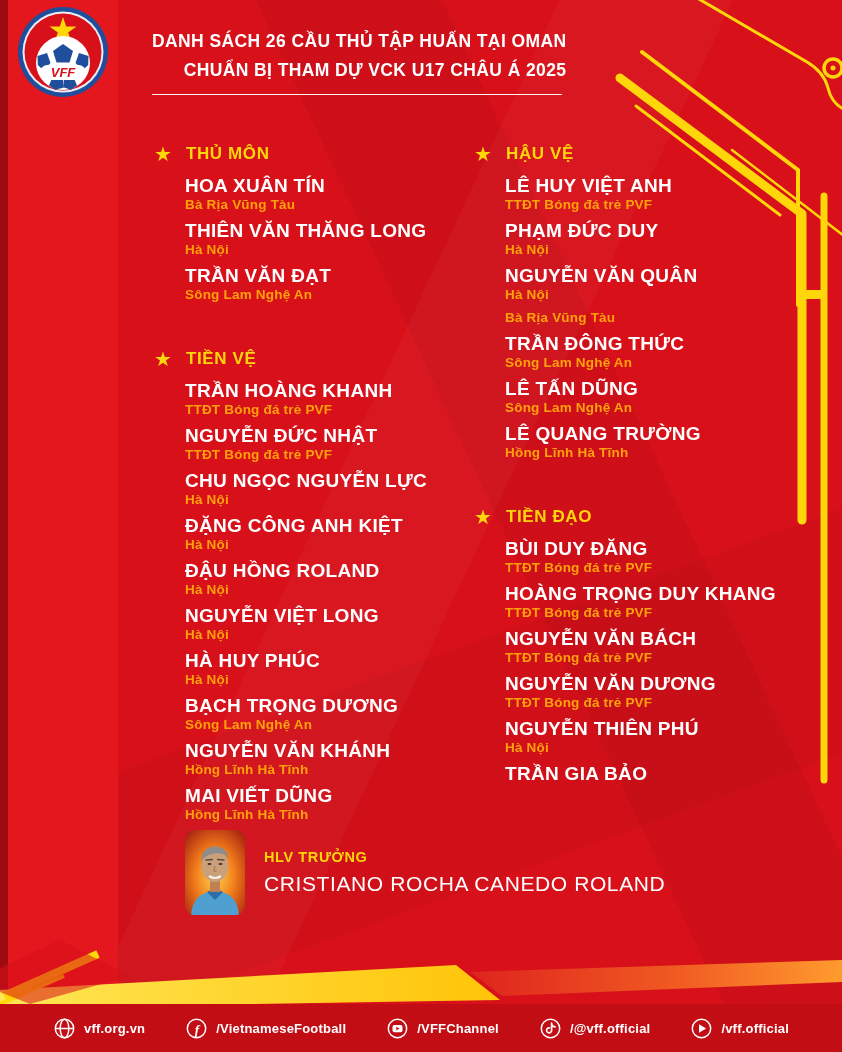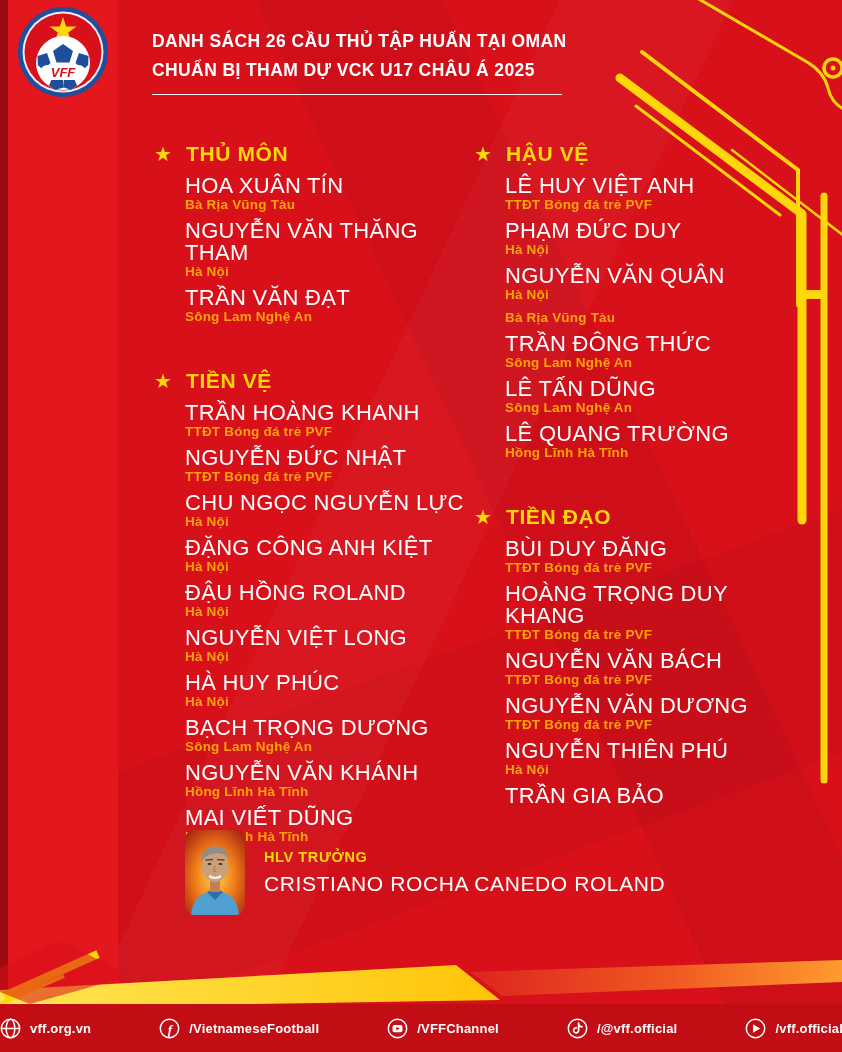--- a/index.html
+++ b/index.html
@@ -28,49 +28,49 @@
     transform-origin:0 0;transform:rotate(-90deg);
     display:flex;align-items:center;justify-content:center;
   }
   .side-text span{
     font-size:61px;font-weight:bold;color:#ffd60a;white-space:nowrap;
     transform:scaleX(0.82);letter-spacing:0px;
   }
   
   .vff-logo{position:absolute;left:17px;top:6px;width:92px;height:92px;z-index:3;}
   
-  .header{position:absolute;left:152px;top:27px;z-index:2;color:#fff;}
+  .header{position:absolute;left:152px;top:27px;z-index:2;color:#fff;text-align:right;}
   .header .line{font-size:17.5px;font-weight:bold;letter-spacing:0.4px;line-height:29px;}
   .header .rule{width:410px;border-top:1.6px solid rgba(255,255,255,0.95);margin-top:9px;}
   
   .deco-topright{position:absolute;right:0;top:0;z-index:1;}
   .deco-banner-bottom{position:absolute;left:0;top:938px;z-index:3;}
   .swoosh{position:absolute;left:0;top:950px;z-index:2;}
   
   .columns{position:absolute;left:152px;top:142px;width:660px;display:flex;z-index:2;}
   .col-left{width:320px;flex:none;}
   .col-right{flex:1;}
   .section + .section{margin-top:44px;}
   .section-header{display:flex;align-items:center;padding-left:2px;margin-bottom:9px;}
   .star{color:#ffd60a;font-size:20px;width:32px;flex:none;line-height:24px;}
-  .section-title{color:#ffd60a;font-size:21px;font-weight:bold;letter-spacing:0.6px;line-height:24px;text-align:center;}
+  .section-title{color:#ffd60a;font-size:17px;font-weight:bold;letter-spacing:0.6px;line-height:24px;text-align:center;}
   .players{list-style:none;margin:0;padding:0 0 0 33px;}
   .player{margin-bottom:7px;}
-  .player-name{color:#fff;font-size:22px;font-weight:normal;letter-spacing:0.3px;line-height:22px;}
+  .player-name{color:#fff;font-size:19px;font-weight:bold;letter-spacing:0.3px;line-height:22px;}
   .player-club{color:#ffa10a;font-size:13.5px;font-weight:bold;letter-spacing:0.2px;line-height:16px;}
   
   .coach{position:absolute;left:185px;top:830px;display:flex;align-items:center;z-index:2;}
   .coach-photo{width:60px;height:85px;border-radius:9px;overflow:hidden;flex:none;}
   .coach-meta{margin-left:19px;}
   .coach-role{color:#ffd60a;font-size:14.5px;font-weight:bold;letter-spacing:0.6px;margin-bottom:7px;}
   .coach-name{color:#fff;font-size:21px;font-weight:normal;letter-spacing:0.6px;}
   
   .footer{
     position:absolute;left:0;top:1004px;width:842px;height:48px;z-index:4;
-    background:#c30d15;display:flex;align-items:center;justify-content:center;gap:67px;
+    background:#c30d15;display:flex;align-items:center;justify-content:center;gap:40px;
   }
   .footer-item{display:flex;align-items:center;gap:8px;cursor:pointer;}
   .footer-label{color:#fff;font-size:13px;font-weight:bold;letter-spacing:0.2px;}
   .icon-wrap{width:23px;height:23px;flex:none;display:block;}
 </style>
 </head>
 <body>
 
 <div class="poster">
 
@@ -141,21 +141,21 @@
           <span class="section-title">THỦ MÔN</span>
         </div>
         <ul class="players">
 
             <li class="player">
               <div class="player-name">HOA XUÂN TÍN</div>
               <div class="player-club">Bà Rịa Vũng Tàu</div>
             </li>
 
             <li class="player">
-              <div class="player-name">NGUYỄN VĂN THĂNG THAM</div>
+              <div class="player-name">THIÊN VĂN THĂNG LONG</div>
               <div class="player-club">Hà Nội</div>
             </li>
 
             <li class="player">
               <div class="player-name">TRẦN VĂN ĐẠT</div>
               <div class="player-club">Sông Lam Nghệ An</div>
             </li>
           </ul>
       </div>
 

